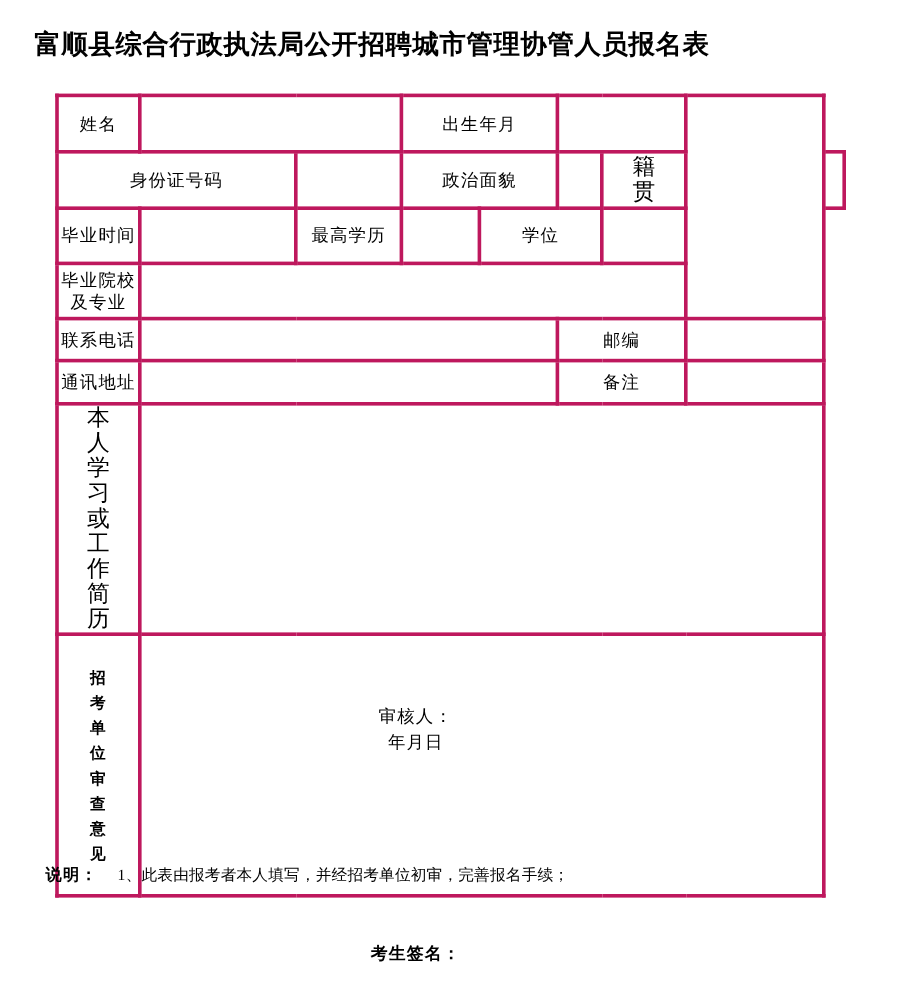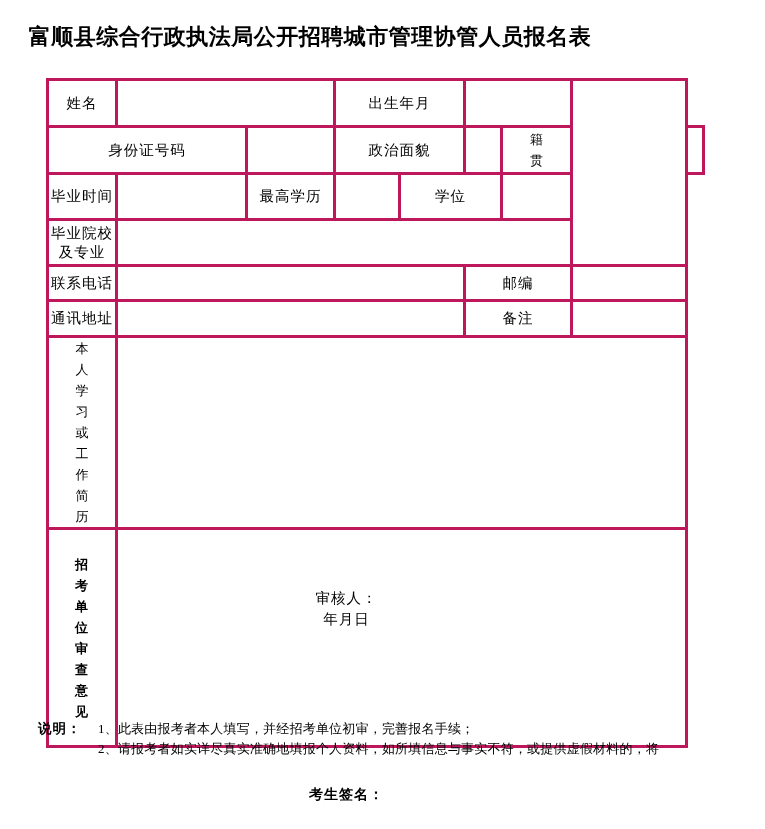--- a/index.html
+++ b/index.html
@@ -58,21 +58,21 @@
     vertical-align: top;
     padding-top: 14px;
   }
   .vstack {
     display: inline-block;
     line-height: 21px;
     letter-spacing: 0;
     width: 1em;
     word-break: break-all;
     text-align: center;
-    font-size: 13px;
+    font-size: 19px;
   }
   td.vlabel-mid {
     vertical-align: middle;
     padding: 0;
   }
   .vstack2 {
     display: inline-block;
     line-height: 21px;
     width: 2.1em;
     word-break: break-all;
@@ -225,17 +225,16 @@
       </div>
     </td>
   </tr>
 </tbody>
   </table>
 
 <div id="notes">
   <span class="note-head">说明：</span>
   <div class="note-body">
     <div class="note-line">1、此表由报考者本人填写，并经招考单位初审，完善报名手续；</div>
-    <div class="note-line">2、请报考者如实详尽真实准确地填报个人资料，如所填信息与事实不符，或提供虚假材料的，将</div>
   </div>
 </div>
 
 <div id="signature">考生签名：</div>
 
 </body></html>

